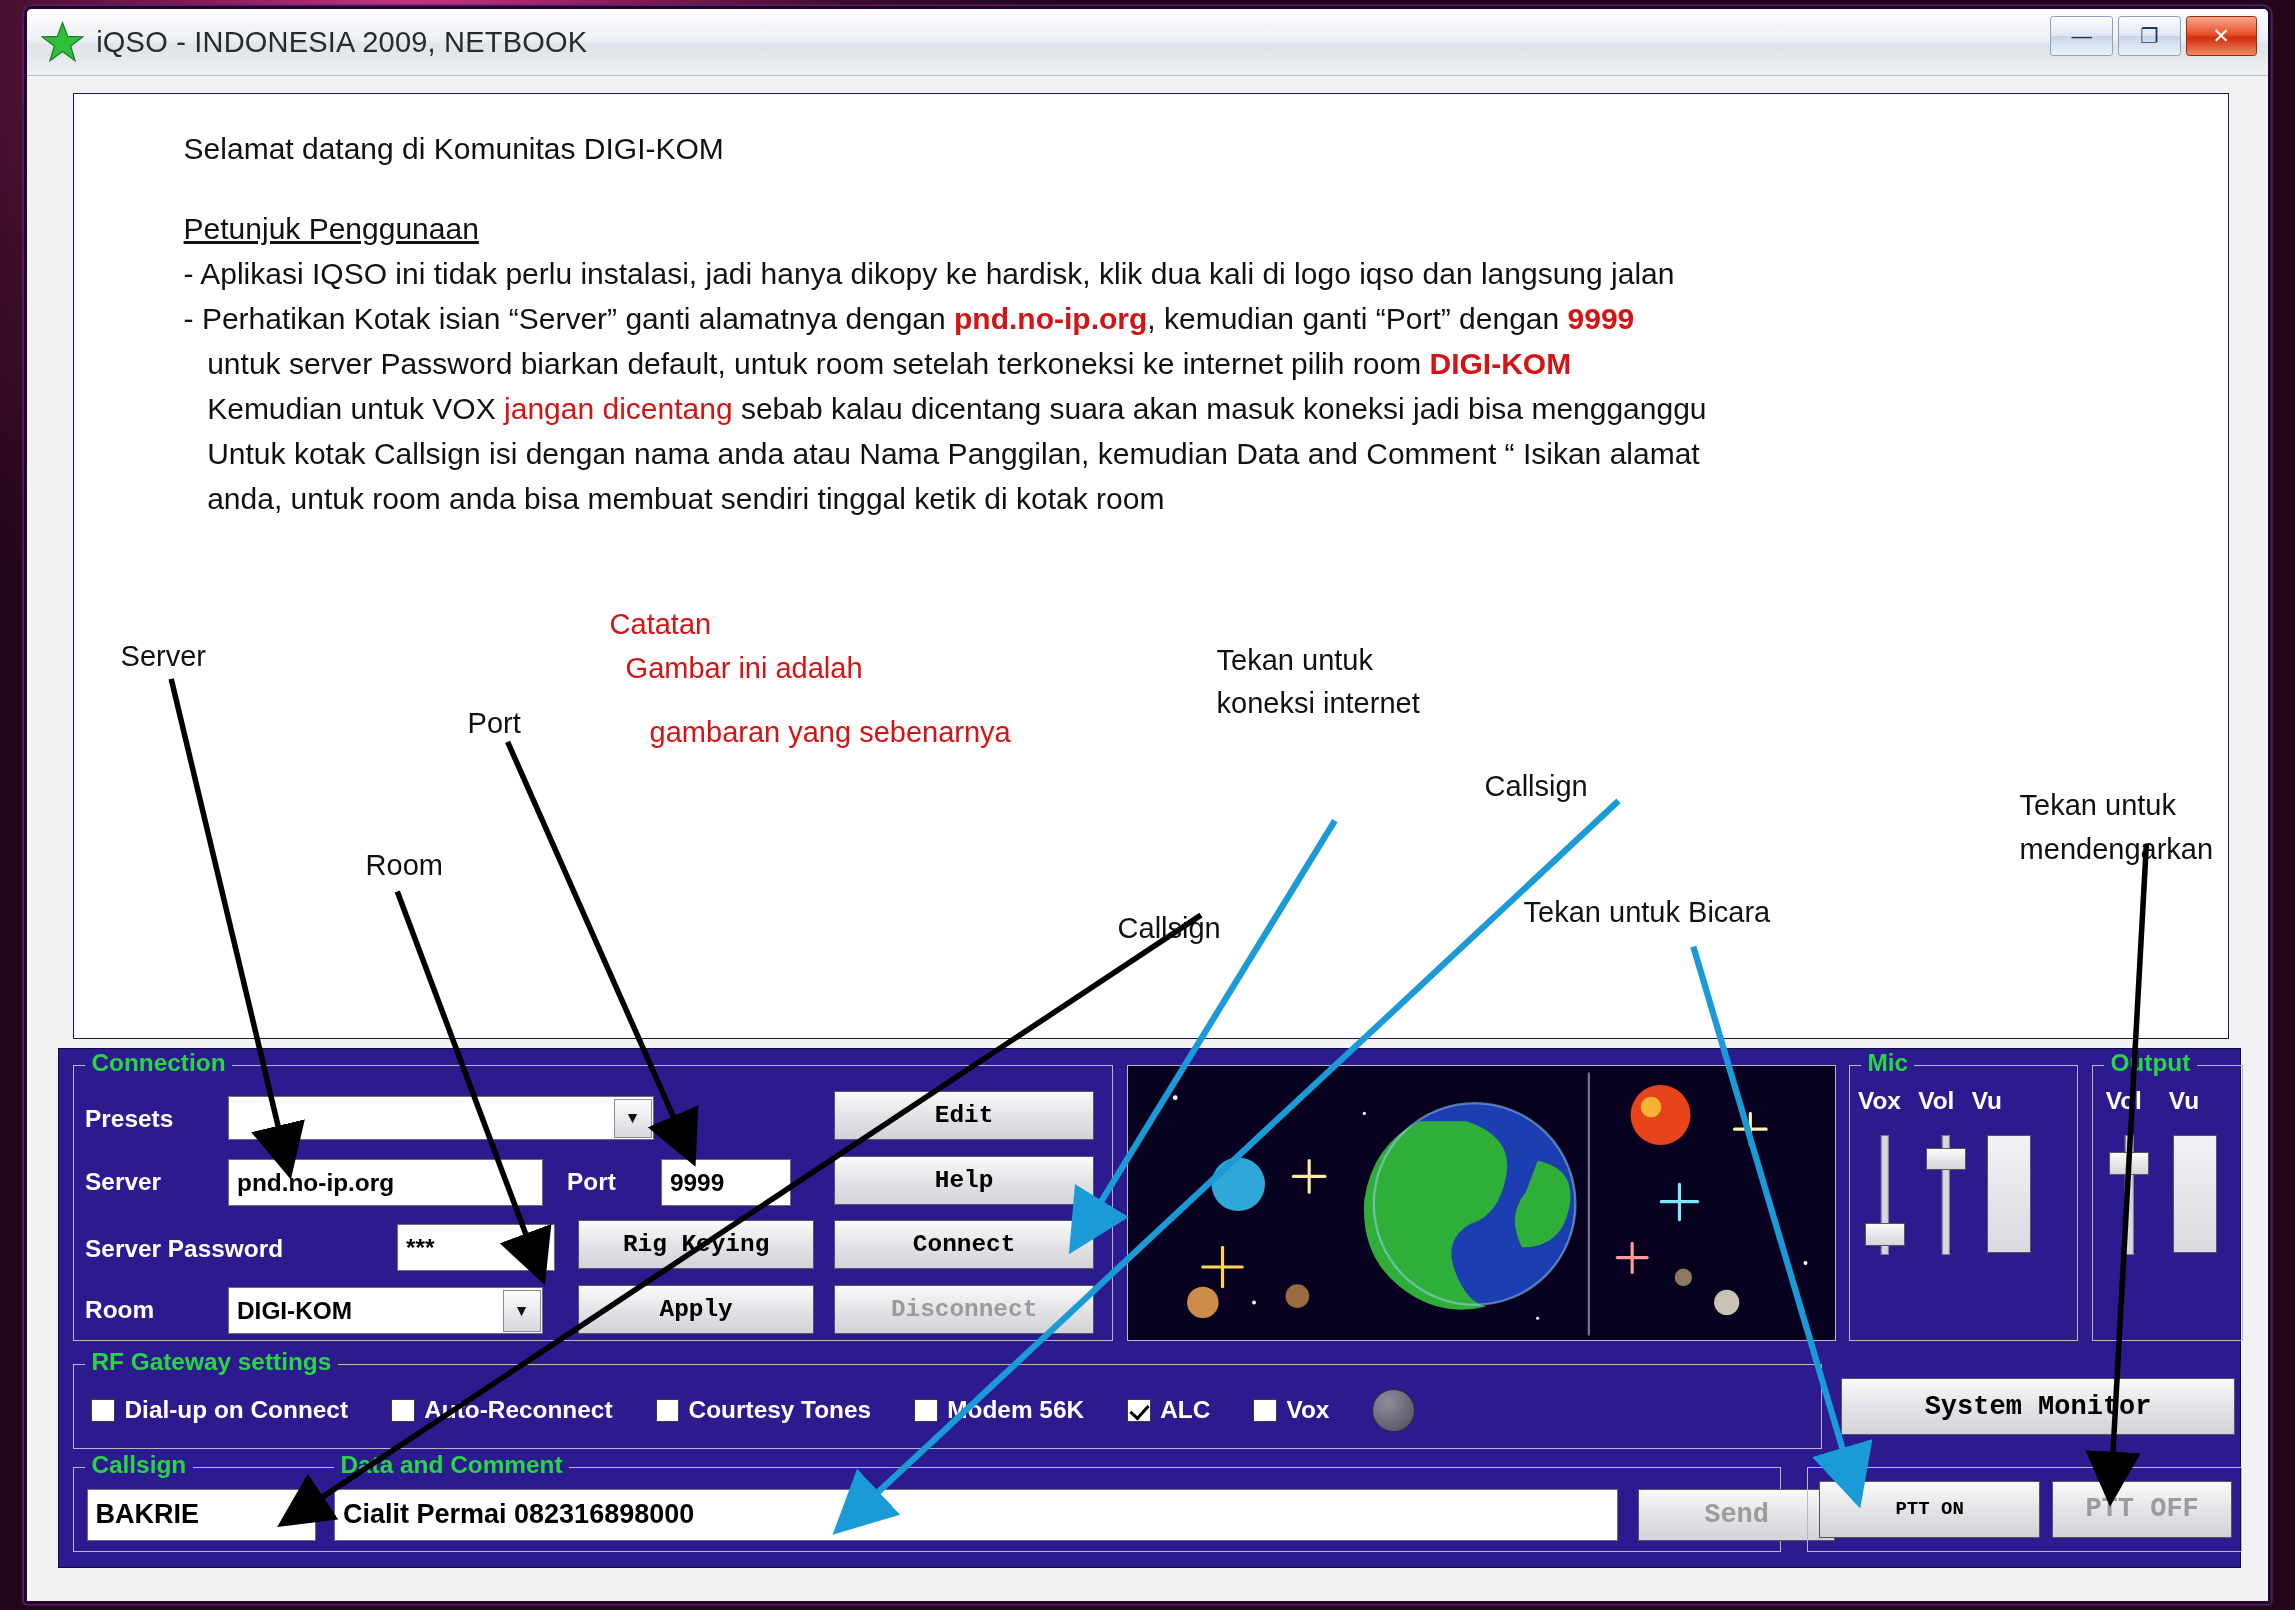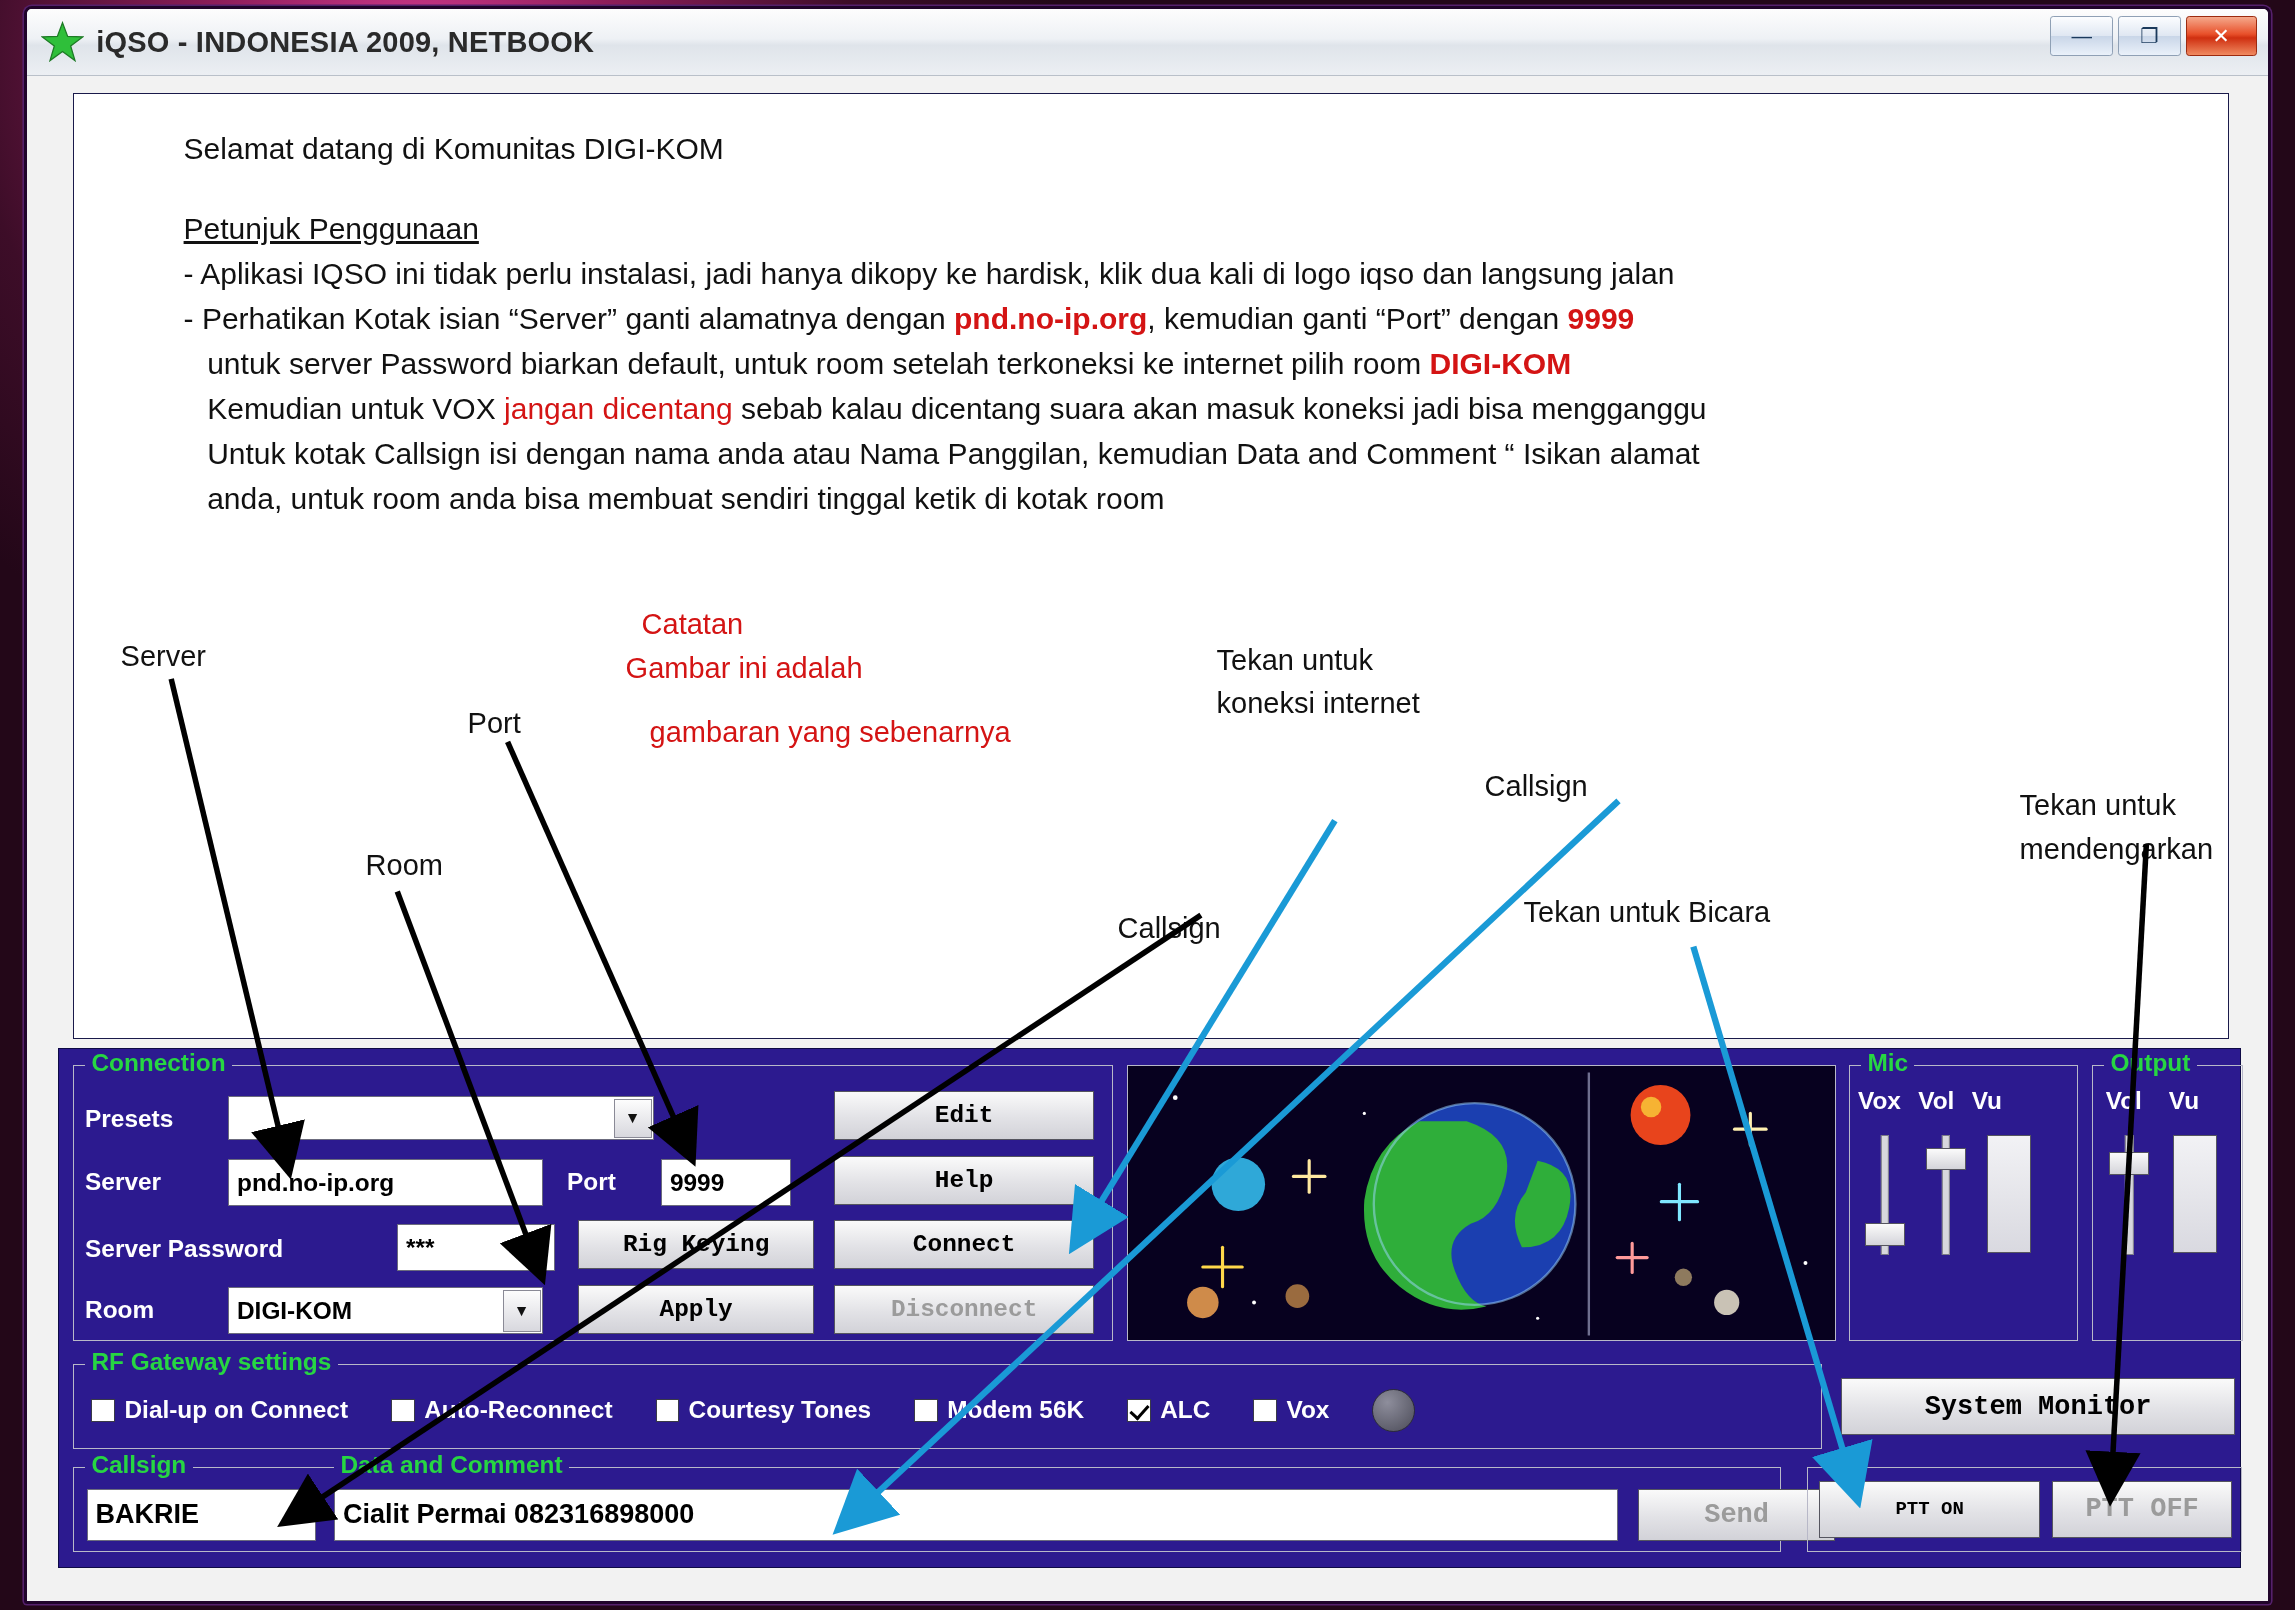--- a/index.html
+++ b/index.html
@@ -33,21 +33,21 @@
   #titlebar{
     height:66px;
     background:linear-gradient(180deg,#fdfdfd 0%,#eef1f5 45%,#dfe4ea 55%,#eceff3 100%);
     border-bottom:0.8px solid #b9c0c9;
     display:flex;align-items:center;
     padding:0 4.7px 0 14px;
     position:relative;
   }
   #star-icon{width:43px;height:43px;flex:0 0 auto;margin-right:12.6px;}
   #title-text{
-    font-size:29px;font-weight:bold;color:#2a2a2a;
+    font-size:29px;font-weight:normal;color:#2a2a2a;
     letter-spacing:0.2px;white-space:nowrap;
   }
   #winbtns{position:absolute;right:11px;top:6.3px;display:flex;gap:4.7px;}
   .wbtn{
     width:61px;height:38px;border:0.8px solid #8fa0b5;border-radius:3.2px;
     background:linear-gradient(180deg,#fcfdff 0%,#dfe7f2 50%,#c9d6e8 51%,#eaf1fa 100%);
     display:flex;align-items:center;justify-content:center;
     font-size:20.5px;color:#1b3a5c;
   }
   .wbtn.close{
@@ -179,21 +179,21 @@
         <span>Kemudian untuk VOX </span><span class="red">jangan dicentang</span><span> sebab kalau dicentang suara akan masuk koneksi jadi bisa mengganggu</span>
       </div>
       <div class="ind">Untuk kotak Callsign isi dengan nama anda atau Nama Panggilan, kemudian Data and Comment “ Isikan alamat</div>
       <div class="ind">anda, untuk room anda bisa membuat sendiri tinggal ketik di kotak room</div>
     </div>
 
     <div class="callout" style="left:47px;top:544px;">Server</div>
     <div class="callout" style="left:394px;top:611px;">Port</div>
     <div class="callout" style="left:292px;top:753px;">Room</div>
 
-    <div class="callout note" style="left:568px;top:512px;">Catatan</div>
+    <div class="callout note" style="left:536px;top:512px;">Catatan</div>
     <div class="callout note" style="left:552px;top:556px;">Gambar ini adalah</div>
     <div class="callout note" style="left:576px;top:599px;margin-top:21px;">gambaran yang sebenarnya</div>
 
     <div class="callout" style="left:1143px;top:548px;">Tekan untuk</div>
     <div class="callout" style="left:1143px;top:591px;">koneksi internet</div>
 
     <div class="callout" style="left:1411px;top:674px;">Callsign</div>
     <div class="callout" style="left:1044px;top:816px;">Callsign</div>
 
     <div class="callout" style="left:1450px;top:800px;">Tekan untuk Bicara</div>

